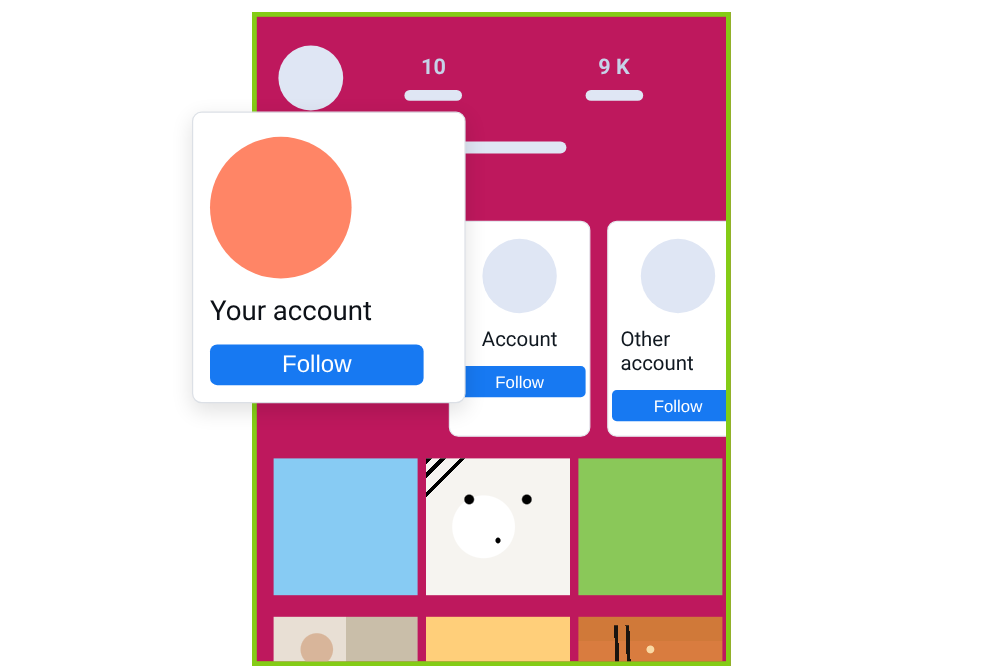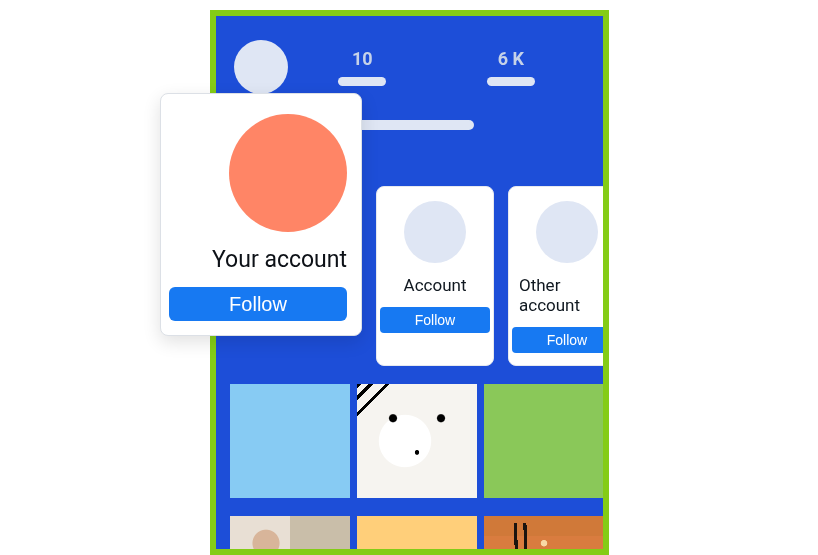--- a/index.html
+++ b/index.html
@@ -10,22 +10,22 @@
     height: 555px;
     overflow: hidden;
     position: relative;
   }
   .frame {
     position: absolute;
     left: 210px;
     top: 10px;
     width: 399px;
     height: 545px;
-    border: 6px solid #84cc16;
-    background: #1d4ed8;
+    border: 4px solid #84cc16;
+    background: #be185d;
     overflow: hidden;
   }
   
   .hdr {
     display: flex;
     align-items: flex-start;
     padding: 24px 18px 8px 18px;
   }
   .avatar-ph {
     width: 54px; height: 54px;
@@ -147,29 +147,29 @@
     background: linear-gradient(80deg, transparent 0 40%, #1a140f 40% 45%, transparent 45% 55%, #1a140f 55% 60%, transparent 60%);
     transform: skewX(-8deg);
   }
   .row2 .tile { height: 68px; }
 
   
   .popover {
     position: absolute;
     left: 160px;
     top: 93px;
-    width: 202px;
+    width: 228px;
     border-radius: 8px;
     border: 1px solid #dce0e6;
     background: #fff;
     box-shadow: 0 6px 18px rgba(0,0,0,0.12);
     padding: 20px 14px 14px 14px;
     display: flex;
     flex-direction: column;
-    align-items: flex-end;
+    align-items: flex-start;
     gap: 14px;
   }
   .popover .bigav {
     width: 118px; height: 118px; border-radius: 50%;
     background: #ff8566;
   }
   .popover .title {
     font-size: 23px;
     color: #0d1117;
   }
@@ -189,21 +189,21 @@
 <div class="frame">
 
   <div class="hdr">
     <div class="avatar-ph"></div>
     <div class="stats">
       <div class="stat">
         <div class="num">10</div>
         <div class="bar"></div>
       </div>
       <div class="stat">
-        <div class="num">6 K</div>
+        <div class="num">9 K</div>
         <div class="bar"></div>
       </div>
     </div>
   </div>
 
   <div class="bio">
     <div class="bar1"></div>
     <div class="bar2"></div>
     <div class="bar3"></div>
   </div>

